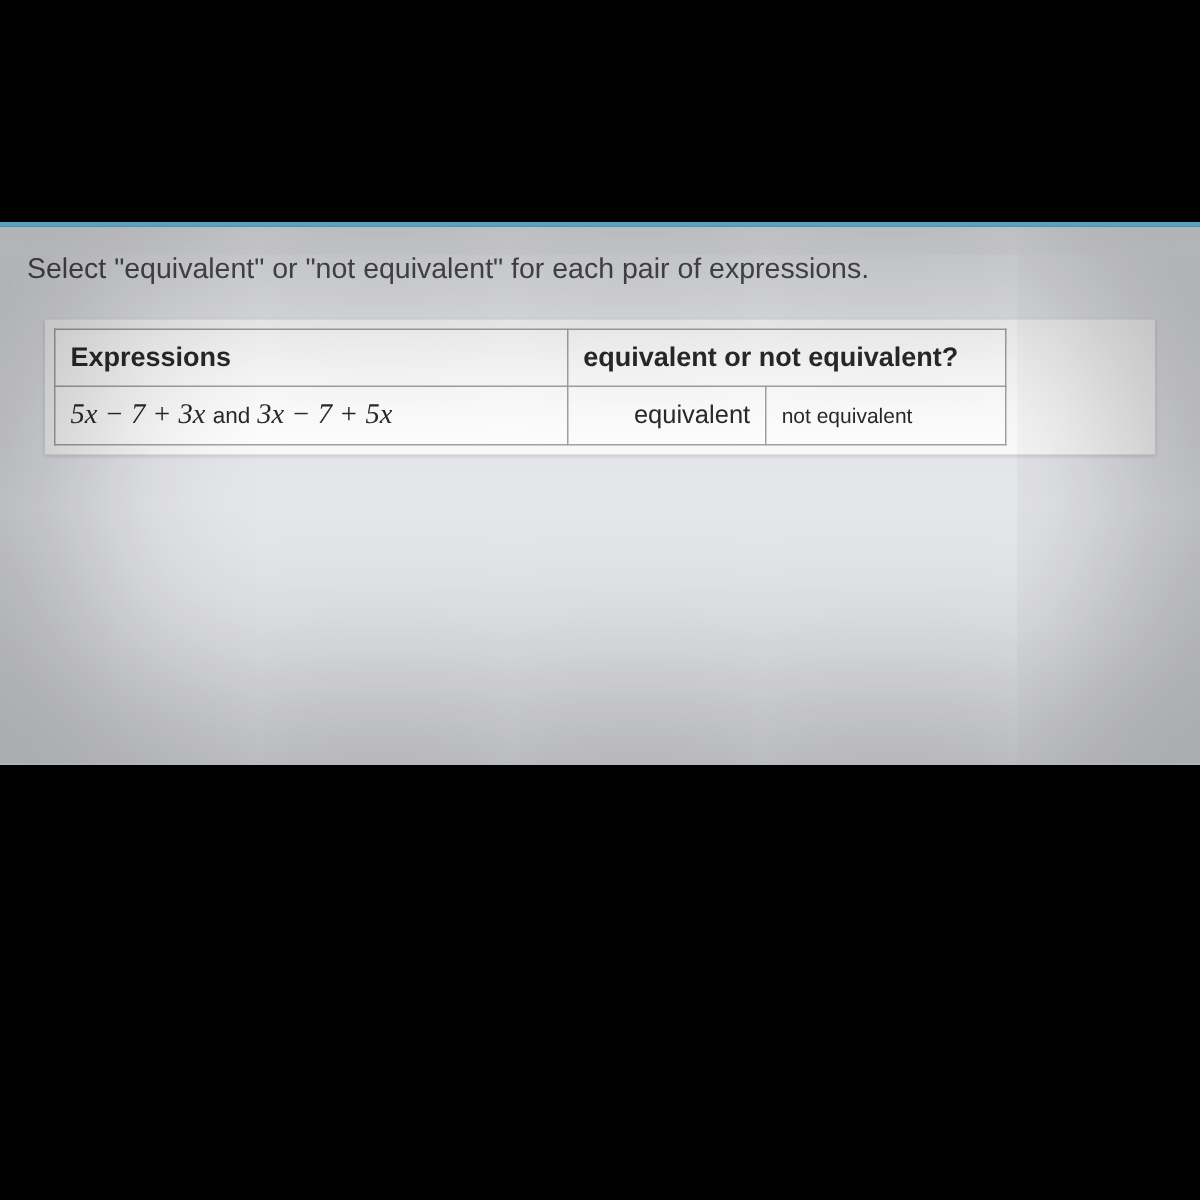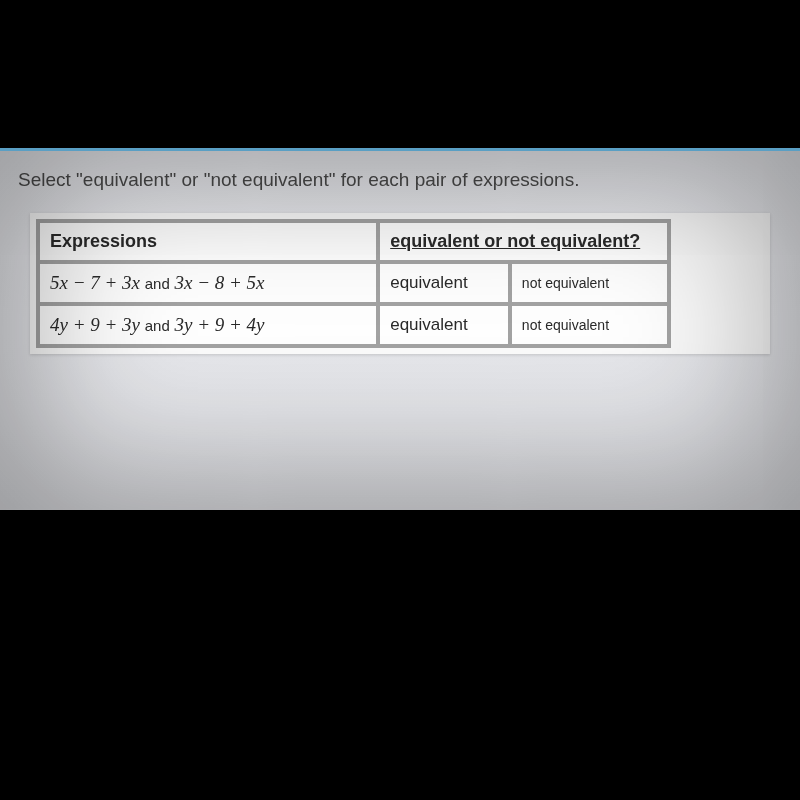--- a/index.html
+++ b/index.html
@@ -34,21 +34,21 @@
       padding: 6px;
       background: #fbfbfb;
       box-shadow: 0 1px 3px rgba(0,0,0,0.15);
     }
     table {
       border-collapse: collapse;
       width: 635px;
       background: #fff;
     }
     td, th {
-      border: 4px solid #a3a3a3;
+      border: 1px solid #a3a3a3;
       padding: 8px 10px;
       font-size: 18px;
       text-align: left;
       color: #2a2a2a;
     }
     .header-row td {
       font-weight: bold;
       font-size: 18px;
     }
     .expr-col {
@@ -60,30 +60,30 @@
     .expr-col .roman {
       font-style: normal;
       font-family: Arial, sans-serif;
       font-size: 15px;
     }
     .choice {
       font-family: Arial, sans-serif;
       font-size: 17px;
       font-style: normal;
       width: 120px;
+      text-align: right;
     }
     .choice2 {
       font-family: Arial, sans-serif;
       font-size: 14px;
       font-style: normal;
       width: 145px;
     }
     .header-merge {
       font-weight: bold;
-      text-decoration: underline;
     }
     .vignette {
       position: absolute;
       inset: 0;
       pointer-events: none;
       box-shadow: inset 0 0 140px 30px rgba(0,0,0,0.35);
     }
   </style>
 </head>
 <body>
@@ -95,30 +95,21 @@
     <table>
       <tbody>
           <tr class="header-row">
         <td>Expressions</td>
         <td colspan="2" class="header-merge">equivalent or not equivalent?</td>
       </tr>
       <tr>
         <td class="expr-col">
           <span>5x − 7 + 3x</span>
           <span class="roman">and</span>
-          <span>3x − 8 + 5x</span>
-        </td>
-        <td class="choice">equivalent</td>
-        <td class="choice2">not equivalent</td>
-      </tr>
-      <tr>
-        <td class="expr-col">
-          <span>4y + 9 + 3y</span>
-          <span class="roman">and</span>
-          <span>3y + 9 + 4y</span>
+          <span>3x − 7 + 5x</span>
         </td>
         <td class="choice">equivalent</td>
         <td class="choice2">not equivalent</td>
       </tr>
     </tbody>
       </table>
   </div>
   <div class="vignette"></div>
 </div>
 

